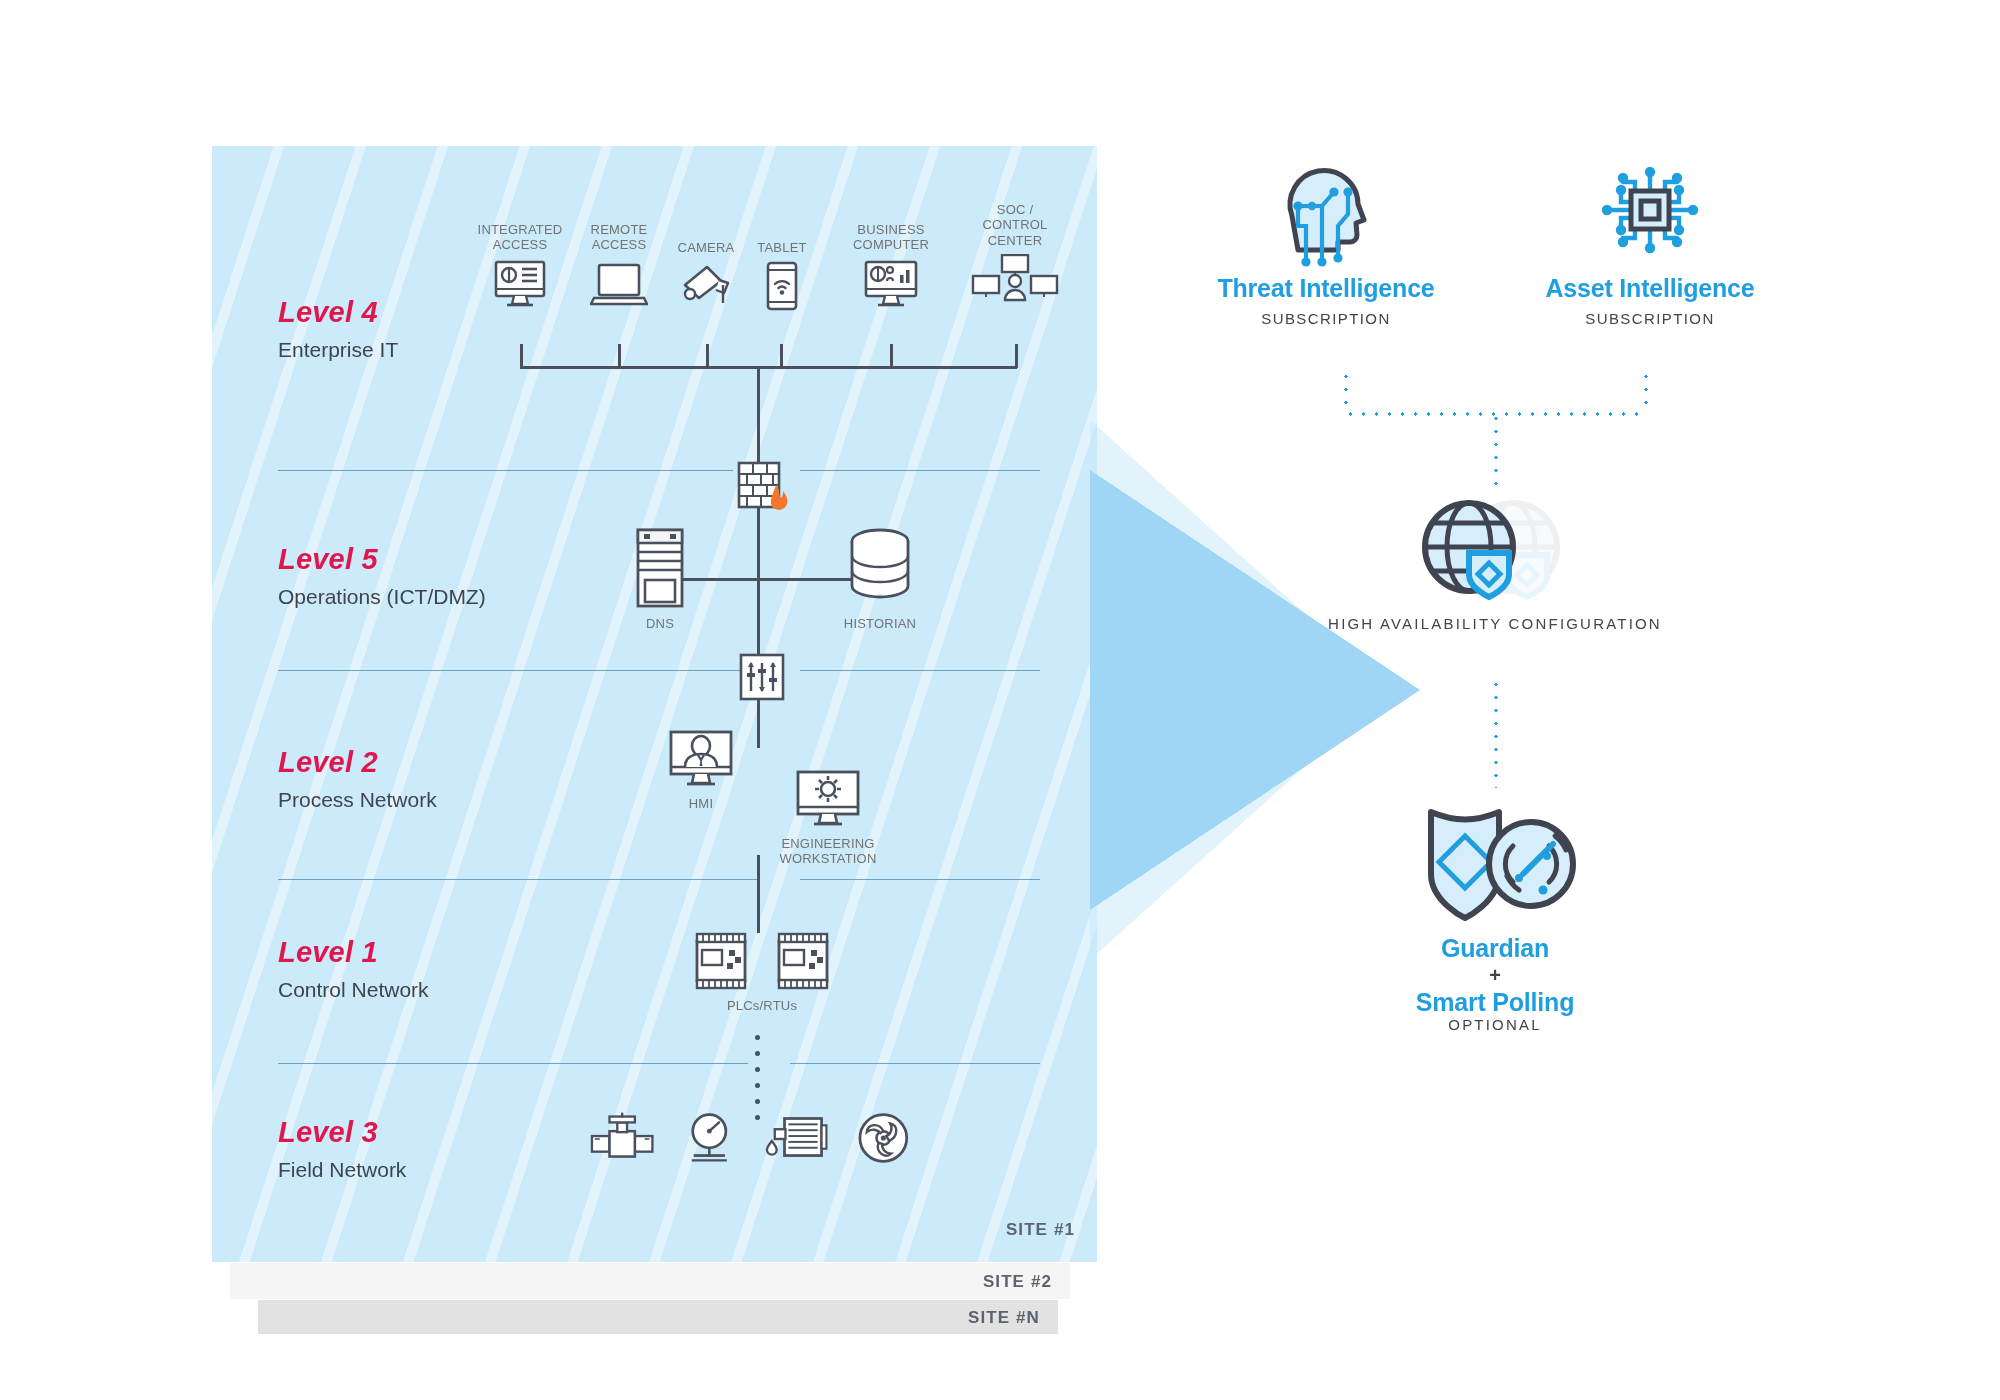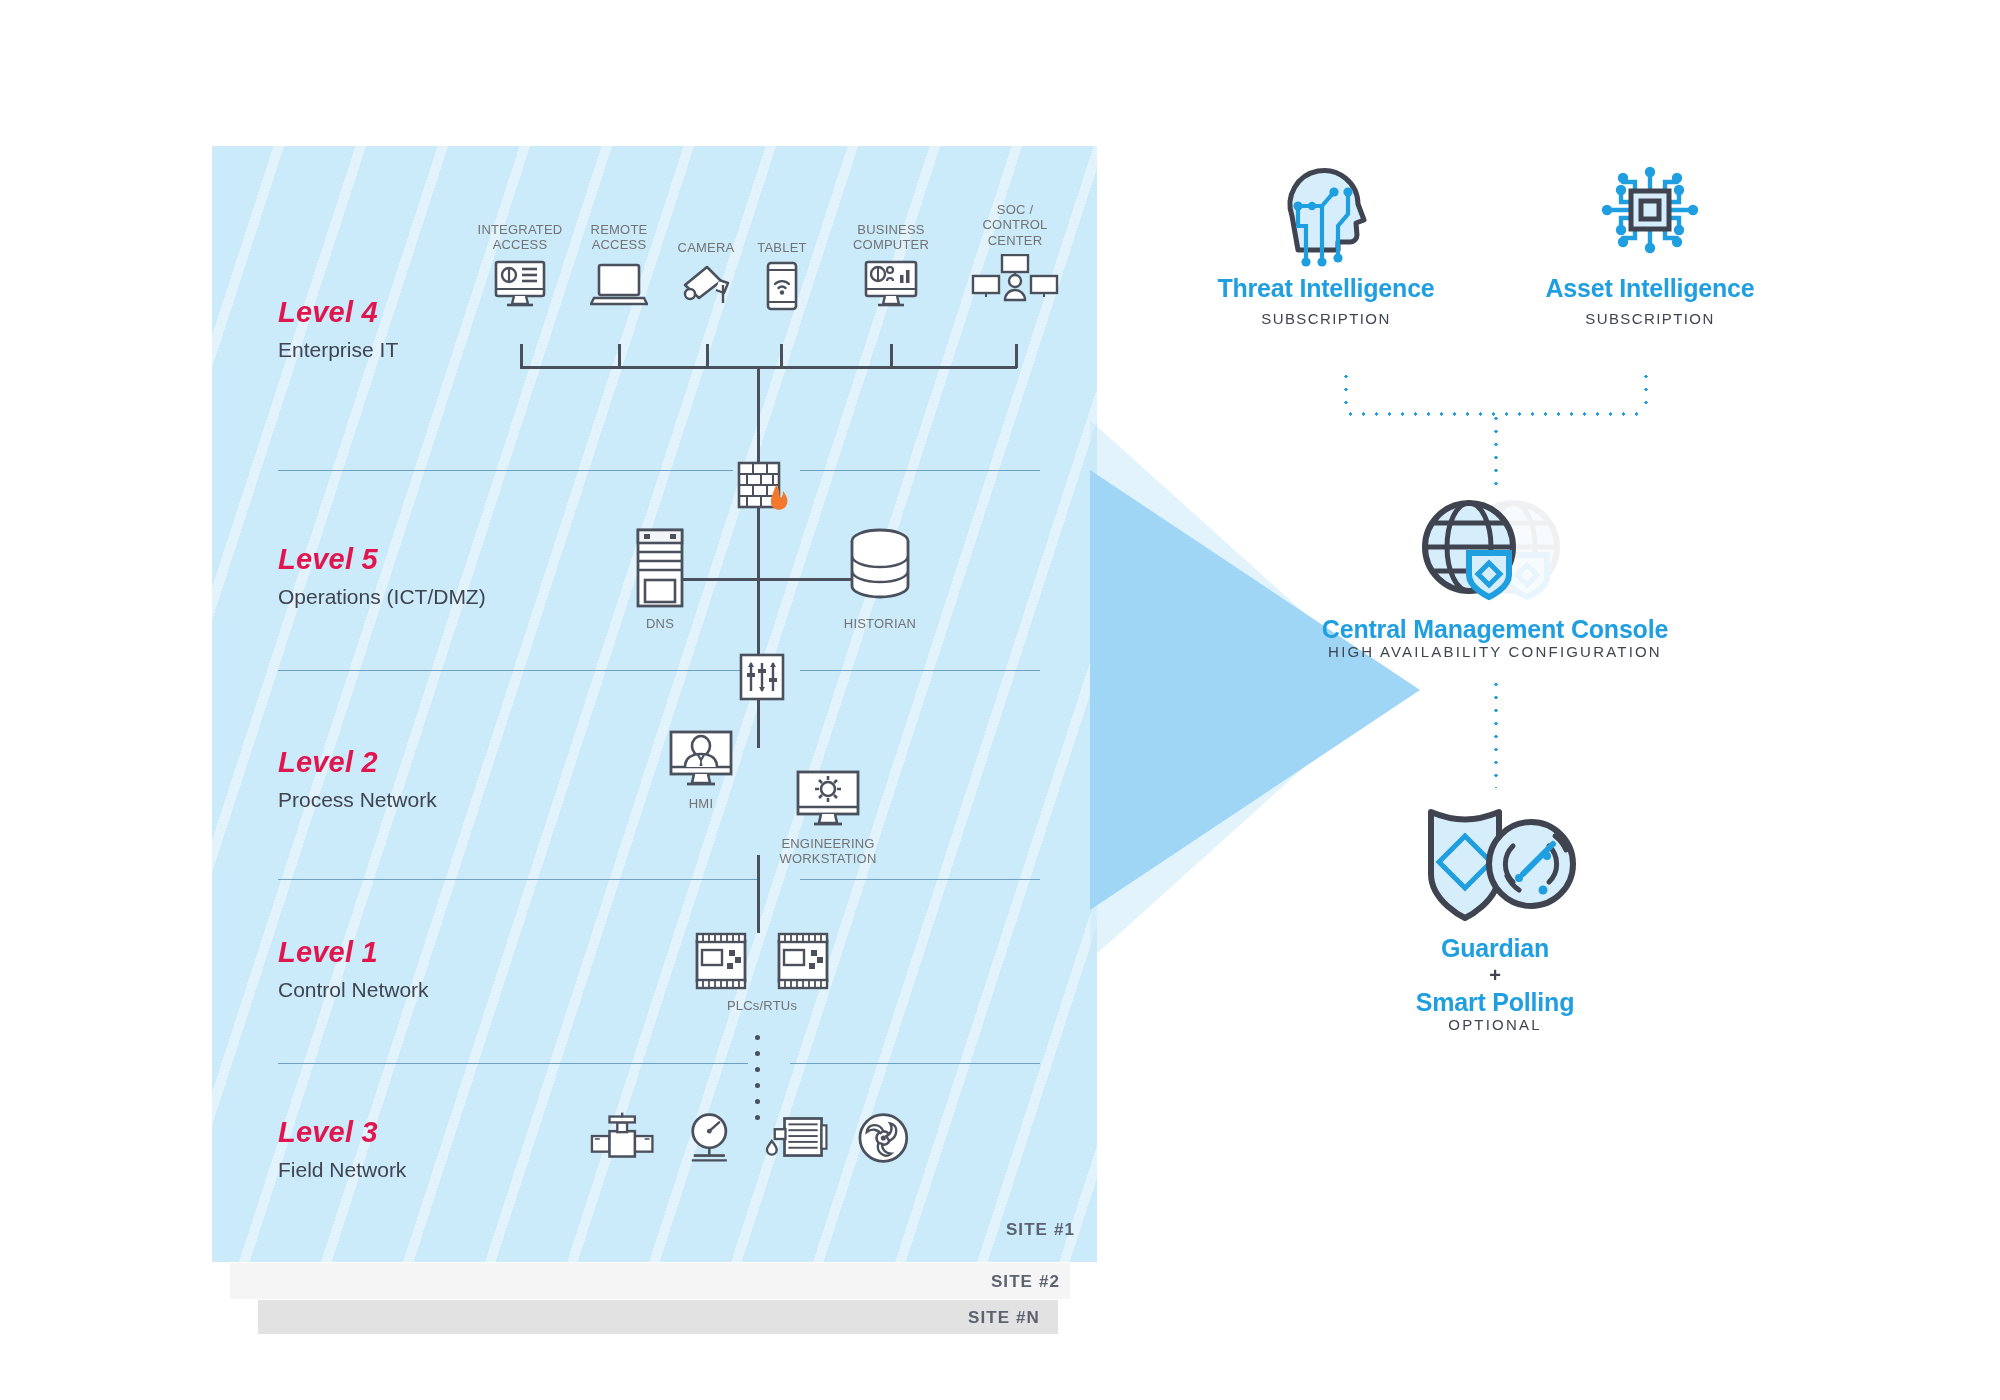--- a/index.html
+++ b/index.html
@@ -5,21 +5,21 @@
   html,body{margin:0;padding:0;background:#ffffff;}
   body{width:2000px;height:1400px;font-family:"Liberation Sans",sans-serif;position:relative;overflow:hidden;}
 
   
   #site-n{position:absolute;left:258px;top:1300px;width:800px;height:34px;background:#e2e2e2;}
   #site-2{position:absolute;left:230px;top:1263px;width:840px;height:36px;background:#f5f5f6;}
   #site-1{position:absolute;left:212px;top:146px;width:885px;height:1116px;background:#cbeafa;overflow:hidden;}
 
   .site-tag{position:absolute;font-size:17px;font-weight:bold;letter-spacing:1.1px;color:#5b6270;}
   #site-n .site-tag{right:18px;top:8px;}
-  #site-2 .site-tag{right:10px;top:9px;}
+  #site-2 .site-tag{right:18px;top:9px;}
   #site-1 .site-tag{right:22px;bottom:22px;}
 
   
   .sheen{position:absolute;inset:0;pointer-events:none;
     background:repeating-linear-gradient(-72deg, rgba(255,255,255,0) 0 26px, rgba(255,255,255,.45) 26px 36px, rgba(255,255,255,0) 36px 78px);}
 
   
   #wedge{position:absolute;left:1090px;top:470px;width:0;height:0;
     border-top:220px solid transparent;border-bottom:220px solid transparent;
     border-left:330px solid #9fd6f5;}
@@ -487,21 +487,20 @@
     <circle cx="60" cy="52" r="44" fill="#d6eefb" stroke="#3f4450" stroke-width="6"></circle>
     <g stroke="#3f4450" stroke-width="5" fill="none">
       <path d="M16 52 h88"></path>
         <path d="M25 28 h70"></path>
         <path d="M25 76 h70"></path>
       <ellipse cx="60" cy="52" rx="22" ry="44"></ellipse>
     </g>
     <path d="M60 58 h40 v22 c0 13 -20 22 -20 22 c0 0 -20 -9 -20 -22 z" fill="#d6eefb" stroke="#1f9ee0" stroke-width="6"></path>
     <path d="M80 68 l11 11 l-11 11 l-11 -11 z" fill="#d6eefb" stroke="#1f9ee0" stroke-width="5"></path>
   </svg>
-  <div class="ttl">Central Management Console</div>
   <div class="sml2">HIGH AVAILABILITY CONFIGURATION</div>
 </div>
 
 <div class="rnode" style="left:1335px;top:790px;width:320px;">
   <svg width="200" height="140" viewBox="0 0 200 140">
     <path d="M36 22 c24 10 44 10 68 0 v62 c0 28 -34 44 -34 44 c0 0 -34 -16 -34 -44 z" fill="#d6eefb" stroke="#3f4450" stroke-width="6" stroke-linejoin="round"></path>
     <path d="M70 46 l26 26 l-26 26 l-26 -26 z" fill="#d6eefb" stroke="#1f9ee0" stroke-width="5"></path>
     <circle cx="136" cy="74" r="42" fill="#d6eefb" stroke="#3f4450" stroke-width="6"></circle>
     <g stroke="#3f4450" stroke-width="5" fill="none" stroke-linecap="round">
       <path d="M118 92 a25 25 0 0 1 0 -36"></path>

